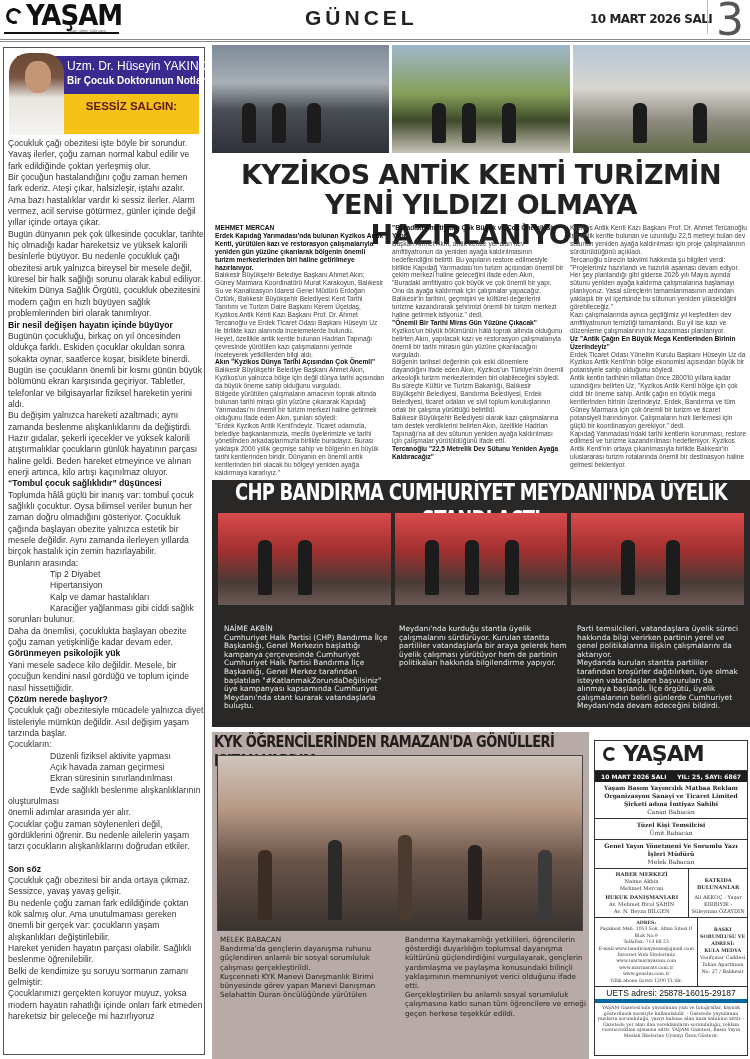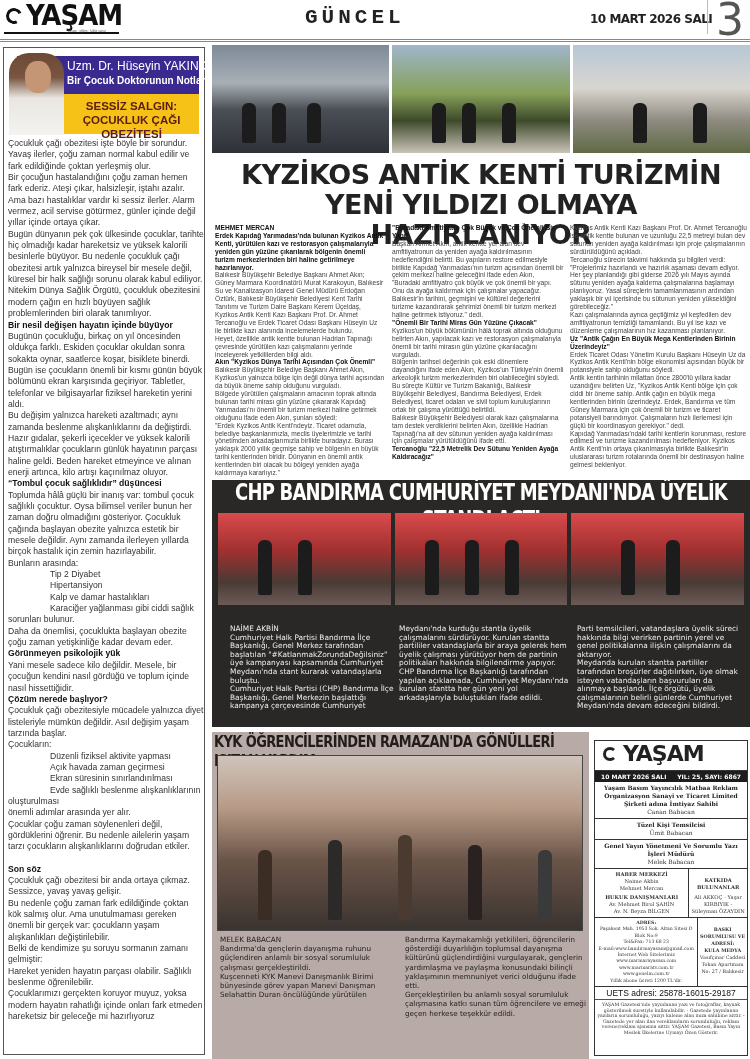--- a/index.html
+++ b/index.html
@@ -4,21 +4,21 @@
 <style>
 *{box-sizing:border-box;margin:0;padding:0}
 body{width:750px;height:1059px;background:#fff;font-family:"Liberation Sans",sans-serif;color:#222;overflow:hidden;position:relative}
 .abs{position:absolute}
 
 #hdr{left:0;top:0;width:750px;height:42px;border-bottom:3px double #888}
 .logo{left:4px;top:2px;width:115px;height:32px;border-bottom:2px solid #111}
 .logo .txt{position:absolute;left:22px;top:-2px;font-family:"DejaVu Sans",sans-serif;font-weight:900;font-size:26px;letter-spacing:-1px;color:#111;transform:scaleY(1.1)}
 .logo .moon{position:absolute;left:2px;top:6px;width:16px;height:16px;border-radius:50%;border:3px solid #111;border-right-color:transparent;transform:rotate(20deg)}
 .logo .sub{position:absolute;left:64px;top:27px;font-size:3px;color:#555}
-.sect{left:305px;top:6px;font-family:Liberation Mono, monospace;font-weight:bold;font-size:21px;letter-spacing:4px;color:#222}
+.sect{left:305px;top:6px;font-family:Liberation Sans, sans-serif;font-weight:bold;font-size:21px;letter-spacing:4px;color:#222}
 .hdate{left:590px;top:12px;font-weight:bold;font-size:12px;font-family:"DejaVu Sans",sans-serif;letter-spacing:-0.5px}
 .pnum{left:707px;top:-6px;font-size:44px;color:#555;font-family:"DejaVu Sans",sans-serif;border-left:1px solid #bbb;padding-left:8px;height:40px}
 
 #lcol{left:3px;top:47px;width:202px;height:1008px;border:1px solid #555}
 .cbanner{position:absolute;left:5px;top:5px;width:190px;height:82px}
 .cb-top{position:absolute;left:8px;top:3px;width:182px;height:38px;background:#3a2a8f}
 .cb-bot{position:absolute;left:50px;top:41px;width:140px;height:40px;background:#f6c218}
 .cb-photo{position:absolute;left:0;top:0;width:55px;height:82px;background:linear-gradient(180deg,#6b4a36 0%,#7a5541 30%,#e9e6e0 55%,#f4f3f0 100%);border-radius:20px 20px 0 0}
 .cb-face{position:absolute;left:16px;top:8px;width:26px;height:32px;border-radius:45%;background:#c59676}
 .cb-name{position:absolute;left:58px;top:6px;width:130px;color:#fff;font-size:12px;text-align:right;white-space:nowrap}
@@ -53,21 +53,21 @@
 
 #mast{left:594px;top:740px;width:154px;height:316px;border:1px solid #333;font-family:"DejaVu Serif",serif;color:#333;text-align:center}
 .m-logo{position:relative;height:30px;border-bottom:1px solid #333}
 .m-logo .txt{position:absolute;left:28px;top:0;font-family:"DejaVu Sans",sans-serif;font-weight:900;font-size:22px;color:#222;letter-spacing:-1px}
 .m-logo .moon{position:absolute;left:8px;top:6px;width:14px;height:14px;border-radius:50%;border:3px solid #222;border-right-color:transparent}
 .m-bar{height:11px;background:#1d1d1d;color:#fff;font-size:6px;font-weight:bold;display:flex;justify-content:space-between;padding:0 6px;align-items:center;font-family:"DejaVu Sans",sans-serif}
 .m-box{border-bottom:1px solid #333;padding:2px 2px;font-size:6px;line-height:8px}
 .m-box .h{font-weight:bold;color:#222}
 .m-split{display:flex;border-bottom:1px solid #333}
 .m-split>div{padding:2px 1px;font-size:5.2px;line-height:7px}
-.uets{font-family:"Liberation Sans",sans-serif;font-size:8.5px;border-bottom:1px solid #0369a1;padding:1px 0;color:#111}
+.uets{font-family:"Liberation Sans",sans-serif;font-size:8.5px;border-bottom:4px solid #0369a1;padding:1px 0;color:#111}
 .disc{font-size:4.6px;line-height:5.6px;padding:2px}
 </style>
 </head>
 <body>
 
 <div id="hdr" class="abs">
   <div class="abs logo">
     <span class="moon"></span>
     <span class="txt">YAŞAM</span>
     <span class="sub">yaşam · eğitim · kültür sanat</span>
@@ -81,21 +81,20 @@
   <div class="cbanner">
     <div class="cb-top"></div>
     <div class="cb-bot"></div>
     <div class="cb-photo">
         <div class="cb-face"></div>
       </div>
     <div class="cb-name">Uzm. Dr. Hüseyin YAKINDA</div>
     <div class="cb-sub">Bir Çocuk Doktorunun Notları</div>
     <div class="cb-title">
       <div>SESSİZ SALGIN:</div>
-      <div>ÇOCUKLUK ÇAĞI OBEZİTESİ</div>
     </div>
   </div>
   <div class="ltext" id="ltext">
       <p>Çocukluk çağı obezitesi işte böyle bir sorundur. Yavaş ilerler, çoğu zaman normal kabul edilir ve fark edildiğinde çoktan yerleşmiş olur.</p>
       <p>Bir çocuğun hastalandığını çoğu zaman hemen fark ederiz. Ateşi çıkar, halsizleşir, iştahı azalır. Ama bazı hastalıklar vardır ki sessiz ilerler. Alarm vermez, acil servise götürmez, günler içinde değil yıllar içinde ortaya çıkar.</p>
       <p>Bugün dünyanın pek çok ülkesinde çocuklar, tarihte hiç olmadığı kadar hareketsiz ve yüksek kalorili besinlerle büyüyor. Bu nedenle çocukluk çağı obezitesi artık yalnızca bireysel bir mesele değil, küresel bir halk sağlığı sorunu olarak kabul ediliyor. Nitekim Dünya Sağlık Örgütü, çocukluk obezitesini modern çağın en hızlı büyüyen sağlık problemlerinden biri olarak tanımlıyor.</p>
       <p class="b">Bir nesil değişen hayatın içinde büyüyor</p>
       <p>Bugünün çocukluğu, birkaç on yıl öncesinden oldukça farklı. Eskiden çocuklar okuldan sonra sokakta oynar, saatlerce koşar, bisiklete binerdi. Bugün ise çocukların önemli bir kısmı günün büyük bölümünü ekran karşısında geçiriyor. Tabletler, telefonlar ve bilgisayarlar fiziksel hareketin yerini aldı.</p>
       <p>Bu değişim yalnızca hareketi azaltmadı; aynı zamanda beslenme alışkanlıklarını da değiştirdi. Hazır gıdalar, şekerli içecekler ve yüksek kalorili atıştırmalıklar çocukların günlük hayatının parçası haline geldi. Beden hareket etmeyince ve alınan enerji artınca, kilo artışı kaçınılmaz oluyor.</p>
       <p class="b">“Tombul çocuk sağlıklıdır” düşüncesi</p>
@@ -116,22 +115,22 @@
       <p class="ind">Açık havada zaman geçirmesi</p>
       <p class="ind">Ekran süresinin sınırlandırılması</p>
       <p class="ind">Evde sağlıklı beslenme alışkanlıklarının</p>
       <p>oluşturulması</p>
       <p>önemli adımlar arasında yer alır.</p>
       <p>Çocuklar çoğu zaman söylenenleri değil, gördüklerini öğrenir. Bu nedenle ailelerin yaşam tarzı çocukların alışkanlıklarını doğrudan etkiler.</p>
       <p class="gap"></p>
       <p class="b">Son söz</p>
       <p>Çocukluk çağı obezitesi bir anda ortaya çıkmaz. Sessizce, yavaş yavaş gelişir.</p>
       <p>Bu nedenle çoğu zaman fark edildiğinde çoktan kök salmış olur. Ama unutulmaması gereken önemli bir gerçek var: çocukların yaşam alışkanlıkları değiştirilebilir.</p>
+      <p>Hareket yeniden hayatın parçası olabilir. Sağlıklı beslenme öğrenilebilir.</p>
       <p>Belki de kendimize şu soruyu sormanın zamanı gelmiştir:</p>
-      <p>Hareket yeniden hayatın parçası olabilir. Sağlıklı beslenme öğrenilebilir.</p>
       <p>Çocuklarımızı gerçekten koruyor muyuz, yoksa modern hayatın rahatlığı içinde onları fark etmeden hareketsiz bir geleceğe mi hazırlıyoruz</p>
     </div>
 </div>
 
 <div class="abs photos">
   <div class="ph ph1">
       <div class="person" style="left:30px"></div>
       <div class="person" style="left:60px"></div>
       <div class="person" style="left:95px"></div>
     </div>
@@ -189,28 +188,27 @@
     <div class="cph">
         <div class="person" style="left:30px;height:55px"></div>
         <div class="person" style="left:70px;height:55px"></div>
         <div class="person" style="left:110px;height:55px"></div>
       </div>
     <div class="cph">
         <div class="person" style="left:50px;height:55px"></div>
         <div class="person" style="left:95px;height:55px"></div>
       </div>
   </div>
-  <div class="chp-text" id="chp0" style="left:18px;width:170px">
+  <div class="chp-text" id="chp0" style="left:12px;width:170px">
       <div>NAİME AKBİN</div>
+      <div>Cumhuriyet Halk Partisi (CHP) Bandırma İlçe Başkanlığı, Genel Merkezin başlattığı kampanya çerçevesinde Cumhuriyet</div>
       <div>Cumhuriyet Halk Partisi Bandırma İlçe Başkanlığı, Genel Merkez tarafından başlatılan "#KatlanmakZorundaDeğilsiniz" üye kampanyası kapsamında Cumhuriyet Meydanı'nda stant kurarak vatandaşlarla buluştu.</div>
-      <div>Cumhuriyet Halk Partisi (CHP) Bandırma İlçe Başkanlığı, Genel Merkezin başlattığı kampanya çerçevesinde Cumhuriyet</div>
     </div>
   <div class="chp-text" id="chp1" style="left:187px;width:170px">
       <div>Meydanı'nda kurduğu stantla üyelik çalışmalarını sürdürüyor. Kurulan stantta partililer vatandaşlarla bir araya gelerek hem üyelik çalışması yürütüyor hem de partinin politikaları hakkında bilgilendirme yapıyor.</div>
-      <div>CHP Bandırma İlçe Başkanlığı tarafından yapılan açıklamada, Cumhuriyet Meydanı'nda kurulan stantta her gün yeni yol arkadaşlarıyla buluştukları ifade edildi.</div>
     </div>
   <div class="chp-text" id="chp2" style="left:365px;width:170px">
       <div>Parti temsilcileri, vatandaşlara üyelik süreci hakkında bilgi verirken partinin yerel ve genel politikalarına ilişkin çalışmalarını da aktarıyor.</div>
       <div>Meydanda kurulan stantta partililer tarafından broşürler dağıtılırken, üye olmak isteyen vatandaşların başvuruları da alınmaya başlandı. İlçe örgütü, üyelik çalışmalarının belirli günlerde Cumhuriyet Meydanı'nda devam edeceğini bildirdi.</div>
     </div>
 </div>
 
 <div id="kyk" class="abs">
   <div class="kyk-title">KYK ÖĞRENCİLERİNDEN RAMAZAN'DA GÖNÜLLERİ ISITAN YARDIM</div>
   <div class="kyk-photo">

